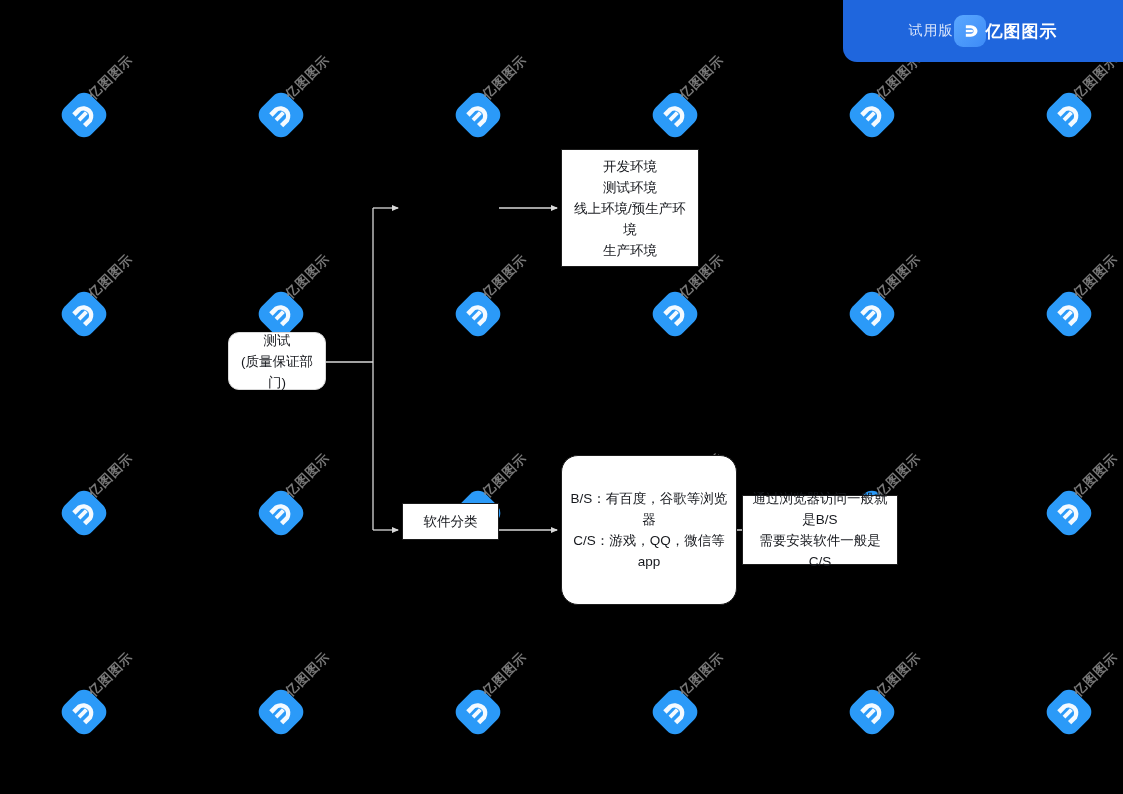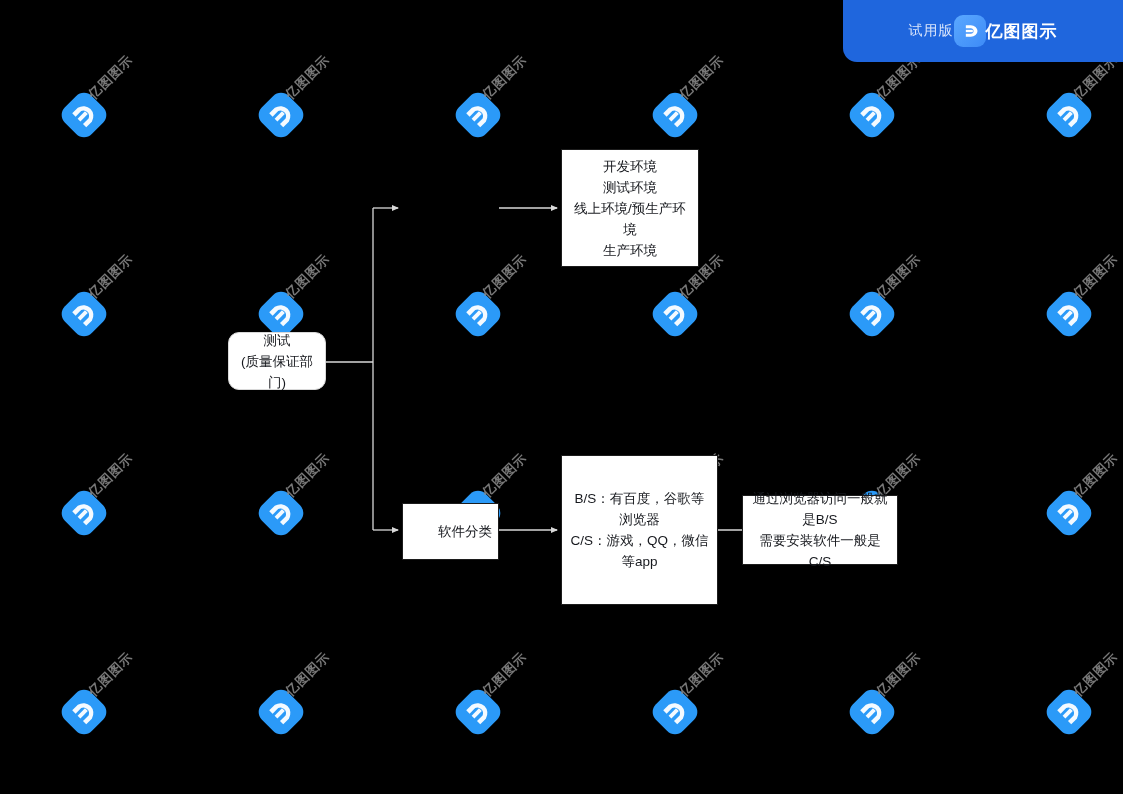--- a/index.html
+++ b/index.html
@@ -379,25 +379,25 @@
     </div>
 
 
     <div class="node" id="node-env-detail" style="left: 561px; top: 149px; width: 138px; height: 118px;">
       <span class="node-text">开发环境
 测试环境
 线上环境/预生产环境
 生产环境</span>
     </div>
 
-    <div class="node" id="node-soft" style="left: 402px; top: 503px; width: 97px; height: 57px; justify-content: flex-end;">
+    <div class="node" id="node-soft" style="left: 402px; top: 503px; width: 97px; height: 37px;">
       <span class="node-text">软件分类</span>
     </div>
 
-    <div class="node" id="node-soft-detail" style="left: 561px; top: 455px; width: 157px; height: 150px;">
+    <div class="node" id="node-soft-detail" style="left: 561px; top: 455px; width: 176px; height: 150px; border-radius: 17px;">
       <span class="node-text">B/S：有百度，谷歌等浏览器
 C/S：游戏，QQ，微信等app</span>
     </div>
 
     <div class="node" id="node-access" style="left: 742px; top: 495px; width: 156px; height: 70px;">
       <span class="node-text">通过浏览器访问一般就是B/S
 需要安装软件一般是C/S</span>
     </div>
   </div>
 

